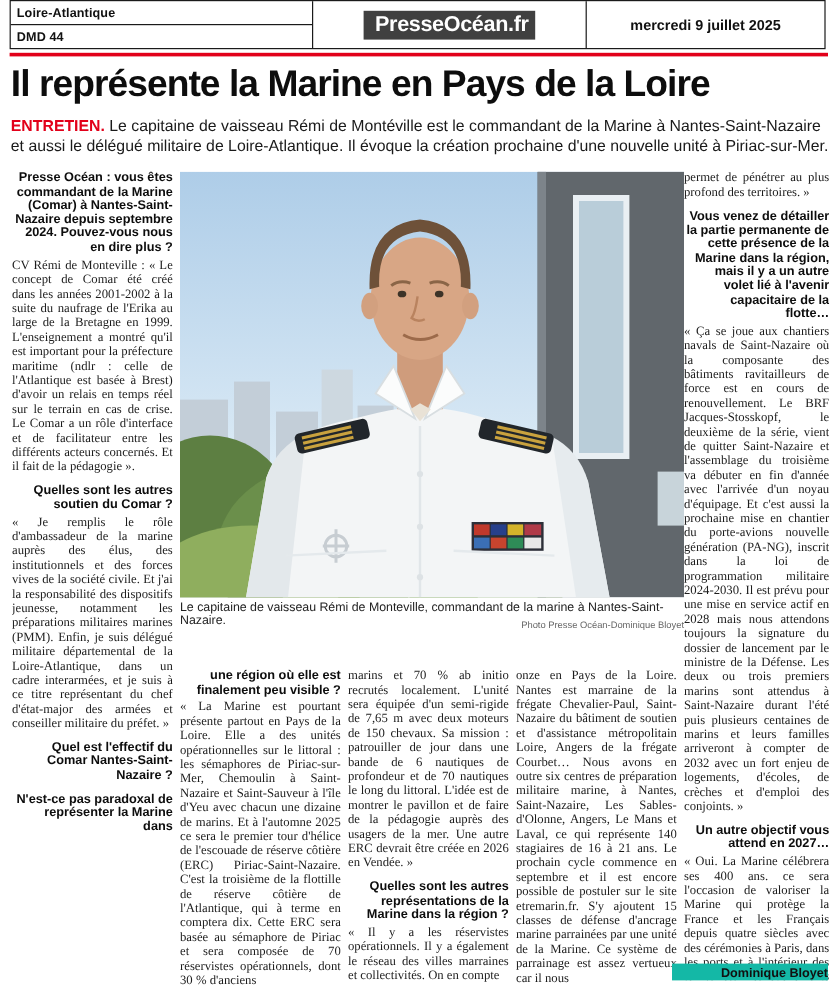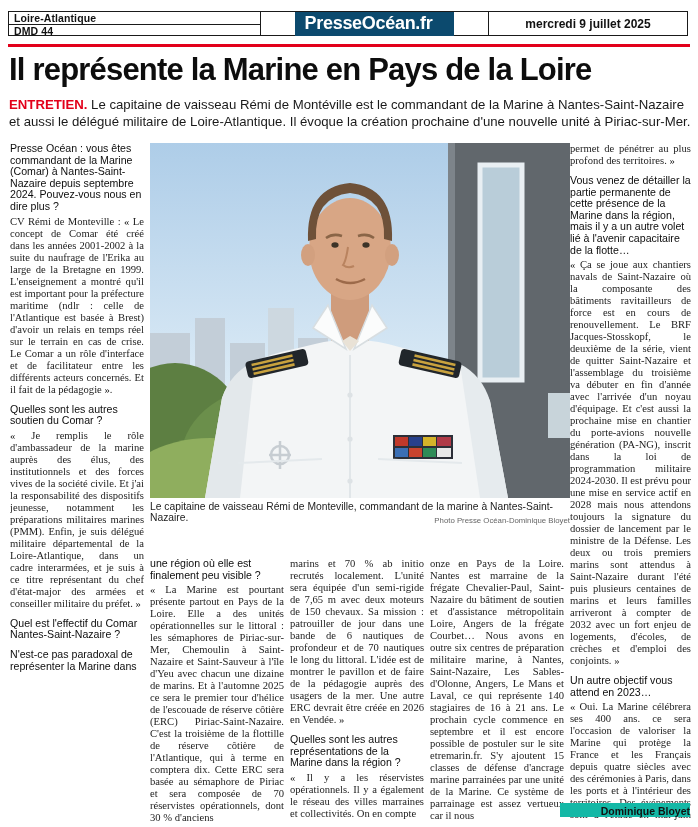--- a/index.html
+++ b/index.html
@@ -1,42 +1,42 @@
 <!DOCTYPE html>
 <html lang="fr"><head>
 <meta charset="utf-8">
 <style>
   html,body{margin:0;padding:0;background:#fff;}
   #page{position:relative;width:698px;height:827px;background:#fff;overflow:hidden;
         font-family:"Liberation Sans",sans-serif;color:#111;}
   
-  .hdr{position:absolute;left:8px;top:11px;width:680px;height:25px;
+  .hdr{position:absolute;left:8px;top:0;width:680px;height:41px;
        border:1.5px solid #1a1a1a;display:flex;box-sizing:border-box;text-align:right;}
   .hdr-left{width:252px;border-right:1.5px solid #1a1a1a;display:flex;flex-direction:column;box-sizing:border-box;}
   .hdr-left .row{flex:1;display:flex;align-items:center;padding-left:5px;
                  font-size:10.5px;font-weight:bold;letter-spacing:.1px;}
   .hdr-left .row:first-child{border-bottom:1.5px solid #1a1a1a;}
   .hdr-mid{flex:1;display:flex;align-items:center;justify-content:center;}
-  .logo{background:#0c4a6e;color:#fff;font-weight:bold;font-size:18px;
-        padding:1px 22px 2px 10px;letter-spacing:-.3px;}
+  .logo{background:#404040;color:#fff;font-weight:bold;font-size:18px;
+        padding:1px 6px 2px 10px;letter-spacing:-.3px;}
   .hdr-right{width:198px;border-left:1.5px solid #1a1a1a;display:flex;align-items:center;
              justify-content:center;font-size:12px;font-weight:bold;}
   .red-rule{position:absolute;left:8px;top:44px;width:682px;height:3px;background:#e2001a;}
   
   .headline{position:absolute;left:9px;top:52px;width:684px;
             font-size:31px;font-weight:bold;letter-spacing:-.8px;color:#0d0d0d;white-space:nowrap;}
   .lead{position:absolute;left:9px;top:97px;width:682px;font-size:13.2px;line-height:16.5px;color:#1a1a1a;}
   .kicker{color:#e2001a;font-weight:bold;}
   
   .col{position:absolute;box-sizing:border-box;overflow:hidden;
        font-family:"Liberation Serif",serif;font-size:10.6px;line-height:12px;
        text-align:justify;hyphens:auto;color:#1c1c1c;}
   .col p{margin:0;}
-  .col p.q{font-family:"Liberation Sans",sans-serif;font-weight:normal;font-size:10.6px;
-           line-height:11.6px;margin:8px 0 3px 0;text-align:left;hyphens:none;color:#0d0d0d;}
+  .col p.q{font-family:"Liberation Sans",sans-serif;font-weight:bold;font-size:10.6px;
+           line-height:11.6px;margin:8px 0 3px 0;text-align:right;hyphens:none;color:#0d0d0d;}
   .col p.q:first-child{margin-top:0;}
   #col1{left:10px;top:143px;width:134px;height:680px;}
   #col2{left:150px;top:558px;width:134px;height:266px;}
   #col3{left:290px;top:558px;width:134px;height:266px;}
   #col4{left:430px;top:558px;width:134px;height:266px;}
   #col5{left:570px;top:143px;width:121px;height:678px;}
   
   .photo{position:absolute;left:150px;top:143px;width:420px;height:355px;overflow:hidden;}
   .caption{position:absolute;left:150px;top:501px;width:420px;font-size:10.3px;color:#222;text-align:left;}
   .credit{position:absolute;left:150px;top:516px;width:420px;font-size:7.8px;color:#666;text-align:right;}
@@ -177,19 +177,19 @@
   </div>
 
   <div class="col" id="col4">
     <p class="a">onze en Pays de la Loire. Nantes est marraine de la frégate Chevalier-Paul, Saint-Nazaire du bâtiment de soutien et d'assistance métropolitain Loire, Angers de la frégate Courbet… Nous avons en outre six centres de préparation militaire marine, à Nantes, Saint-Nazaire, Les Sables-d'Olonne, Angers, Le Mans et Laval, ce qui représente 140 stagiaires de 16 à 21 ans. Le prochain cycle commence en septembre et il est encore possible de postuler sur le site etremarin.fr. S'y ajoutent 15 classes de défense d'ancrage marine parrainées par une unité de la Marine. Ce système de parrainage est assez vertueux car il nous</p>
   </div>
 
   <div class="col" id="col5">
     <p class="a">permet de pénétrer au plus profond des territoires. »</p>
     <p class="q">Vous venez de détailler la partie permanente de cette présence de la Marine dans la région, mais il y a un autre volet lié à l'avenir capacitaire de la flotte…</p>
     <p class="a">« Ça se joue aux chantiers navals de Saint-Nazaire où la composante des bâtiments ravitailleurs de force est en cours de renouvellement. Le BRF Jacques-Stosskopf, le deuxième de la série, vient de quitter Saint-Nazaire et l'assemblage du troisième va débuter en fin d'année avec l'arrivée d'un noyau d'équipage. Et c'est aussi la prochaine mise en chantier du porte-avions nouvelle génération (PA-NG), inscrit dans la loi de programmation militaire 2024-2030. Il est prévu pour une mise en service actif en 2028 mais nous attendons toujours la signature du dossier de lancement par le ministre de la Défense. Les deux ou trois premiers marins sont attendus à Saint-Nazaire durant l'été puis plusieurs centaines de marins et leurs familles arriveront à compter de 2032 avec un fort enjeu de logements, d'écoles, de crèches et d'emploi des conjoints. »</p>
-    <p class="q">Un autre objectif vous attend en 2023…</p>
+    <p class="q">Un autre objectif vous attend en 2027…</p>
     <p class="a">« Oui. La Marine célébrera ses 400 ans. ce sera l'occasion de valoriser la Marine qui protège la France et les Français depuis quatre siècles avec des cérémonies à Paris, dans les ports et à l'intérieur des territoires. Des événements sont à l'étude en mai-juin 2026 dans la région. »</p>
   </div>
 
   <div class="byline">Dominique Bloyet</div>
 
 </div>
 
 </body></html>

